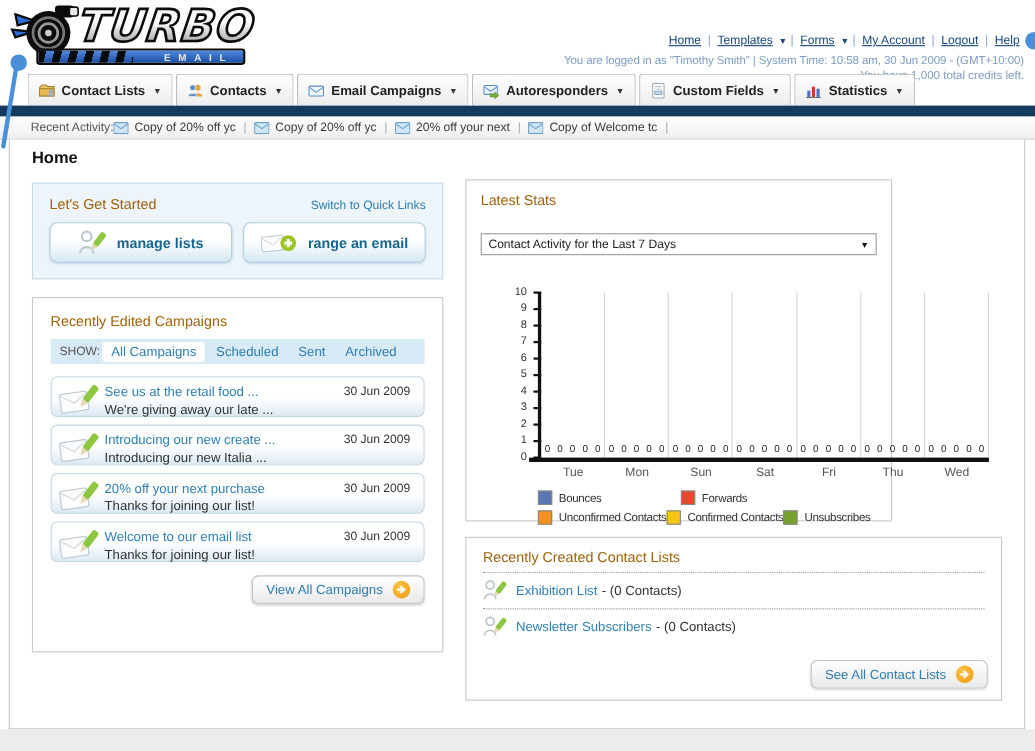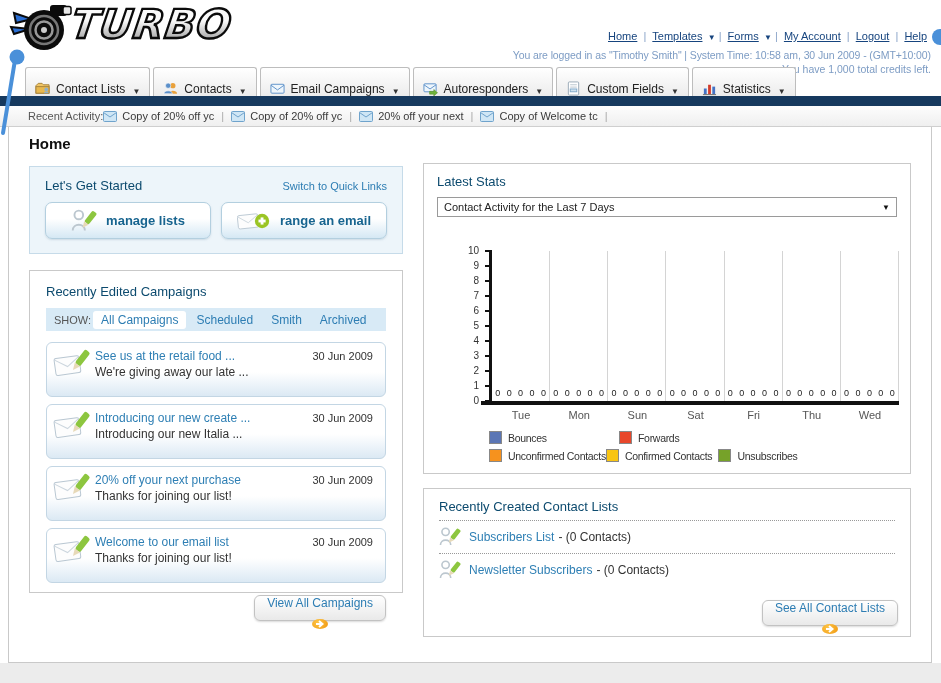--- a/index.html
+++ b/index.html
@@ -17,66 +17,66 @@
 .header-right { position:absolute; right:10px; top:4px; text-align:right;margin-top:25px; }
 .top-links { font-size:11px; color:#8aa4c8; }
 .top-links a { color:#16447e; text-decoration:underline; margin:0 3px; }
 .top-links .dd { font-size:8px; color:#16447e; }
 .login-line { font-size:10.5px; letter-spacing:-0.1px; color:#7d9cc4; margin-top:4px; }
 .credits-line { font-size:10.5px; color:#7d9cc4; margin-top:2px; }
 .dot-right { display:inline-block; width:16px; height:16px; border-radius:50%; background:#4a90d9; vertical-align:middle; margin-right:-17px; margin-left:2px; }
 
 
 .nav-tabs { position:absolute; left:0; top:62px; width:100%; height:34px; padding-left:25px; display:flex; align-items:flex-end; }
-.nav-tab { display:flex; align-items:flex-end; gap:6px; height:29px; padding:0 9px; margin-right:3px; background:linear-gradient(#ffffff,#ececec); border:1px solid #bdbdbd; border-bottom:none; border-radius:3px 3px 0 0; font-size:12px; color:#222; cursor:pointer; }
+.nav-tab { display:flex; align-items:center; gap:6px; height:29px; padding:0 9px; margin-right:3px; background:linear-gradient(#ffffff,#ececec); border:1px solid #bdbdbd; border-bottom:none; border-radius:3px 3px 0 0; font-size:12px; color:#222; cursor:pointer;font-weight:bold; }
 .nav-tab .caret { font-size:8px; color:#333; margin-left:1px; }
 .navy-bar { position:absolute; left:0; top:96px; width:100%; height:10px; background:#16395e; }
 
 
 .activity-bar { position:absolute; left:0; top:106px; width:100%; height:21px; background:linear-gradient(#fdfdfd,#efefef); border-bottom:1px solid #cfcfcf; display:flex; align-items:center; padding-left:28px; font-size:11px; color:#555; }
 .activity-items { display:flex; align-items:center; }
 .activity-item { display:flex; align-items:center; gap:5px; color:#3a3a3a; cursor:pointer; }
 .activity-sep { color:#aaa; margin:0 7px; }
 
 
 .content { position:absolute; left:8px; top:127px; width:924px; height:536px; background:#fff; border-left:1px solid #c9c9c9; border-right:1px solid #c9c9c9; border-bottom:1px solid #c9c9c9; }
 .footer { position:absolute; left:0; top:663px; width:100%; height:20px; background:#ececec; }
 h1.page-title { font-size:15px; color:#111; margin:8px 0 0 20px; font-weight:bold; }
 .cols { position:absolute; left:20px; top:39px; right:22px; }
 .left-col { position:absolute; left:0; top:0; width:374px; }
 .right-col { position:absolute; left:394px; top:0; width:488px; }
 
 .panel { border:1px solid #c9c9c9; background:#fff; }
-.box-title { font-size:13px; color:#0c4a6e; }
+.box-title { font-size:13px; color:#a16207; }
 
 
 .get-started { position:absolute; left:0; top:0; width:374px; height:88px; background:#edf5fa; border:1px solid #c6dbe9; padding:11px 15px; }
 .gs-head { display:flex; justify-content:space-between; align-items:baseline; }
 .gs-link { font-size:11px; color:#2d7db3; text-decoration:none; cursor:pointer; }
 .gs-buttons { display:flex; gap:10px; margin-top:9px; }
 .gs-btn { flex:1; height:37px; border:1px solid #b3cfdf; border-radius:7px; background:linear-gradient(#ffffff 45%, #d5e8f4); display:flex; align-items:center; justify-content:center; gap:9px; font-size:13px; font-weight:bold; color:#17648f; cursor:pointer; box-shadow:0 1px 2px rgba(140,170,190,.35); }
 
 
 .campaigns-box { position:absolute; left:0; top:104px; width:374px; height:323px; padding:13px 16px; }
 .filter-bar { margin-top:9px; height:23px; background:#d8eaf6; display:flex; align-items:center; padding:0 8px; font-size:11px; color:#555; }
 .filter { font-size:12px; color:#2d7db3; padding:2px 8px; margin-left:2px; cursor:pointer; }
 .filter.active { background:#fff; border-radius:3px; color:#2d7db3; }
 .campaign-list { margin-top:11px; }
-.campaign-card { position:relative; height:55px; border:1px solid #c3d6e4; border-radius:6px; background:linear-gradient(#ffffff 55%, #dbe9f4); margin-bottom:7px; padding:6px 10px 0 48px; }
+.campaign-card { position:relative; height:37px; border:1px solid #c3d6e4; border-radius:6px; background:linear-gradient(#ffffff 55%, #dbe9f4); margin-bottom:7px; padding:6px 10px 0 48px; }
 .campaign-card .cicon { position:absolute; left:6px; top:5px; }
 .campaign-title { font-size:12px; color:#2e7fb4; cursor:pointer; }
 .campaign-sub { font-size:12px; color:#333; margin-top:2px; }
 .campaign-date { position:absolute; right:12px; top:7px; font-size:11px; color:#333; }
 .view-all-row { display:flex; justify-content:flex-end; margin-top:12px; }
 
-.btn-arrow { display:inline-flex; align-items:center; gap:9px; height:26px; padding:0 12px; border:1px solid #c2c2c2; border-radius:6px; background:linear-gradient(#ffffff,#e9e9e9); font-size:12px; color:#2d7db3; cursor:pointer; box-shadow:0 1px 2px rgba(0,0,0,.15);flex-direction:column; }
-
-
-.stats-box { position:absolute; left:0; top:-3px; width:488px; height:311px; padding:10px 13px; }
-.dropdown { margin-top:8px; height:20px; border:1px solid #9a9a9a; background:#fff; display:flex; align-items:center; justify-content:space-between; padding:0 6px; font-size:11px; color:#222; cursor:pointer; }
+.btn-arrow { display:inline-flex; align-items:center; gap:9px; height:26px; padding:0 12px; border:1px solid #c2c2c2; border-radius:6px; background:linear-gradient(#ffffff,#e9e9e9); font-size:12px; color:#2d7db3; cursor:pointer; box-shadow:0 1px 2px rgba(0,0,0,.15); }
+
+
+.stats-box { position:absolute; left:0; top:-3px; width:388px; height:311px; padding:10px 13px; }
+.dropdown { margin-top:23px; height:20px; border:1px solid #9a9a9a; background:#fff; display:flex; align-items:center; justify-content:space-between; padding:0 6px; font-size:11px; color:#222; cursor:pointer; }
 .dd-arrow { font-size:8px; color:#111; }
 .chart { position:relative; margin-top:34px; margin-left:52px; width:410px; height:150px; border-left:3px solid #111; }
 .plot { position:absolute; left:0; top:0; right:0; bottom:0; display:flex; }
 .day-col { flex:1; position:relative; border-right:1px solid #d4d4d4; }
 .zeros { position:absolute; left:0; right:0; bottom:3px; display:flex; justify-content:space-around; font-size:9px; color:#222; }
 .x-axis { position:absolute; left:-11px; right:0; bottom:-4px; height:4px; background:#111; }
 .day-labels { position:absolute; left:0; right:0; top:100%; margin-top:8px; display:flex; }
 .day-label { flex:1; text-align:center; font-size:11px; color:#555; }
 .ytick { position:absolute; right:100%; width:34px; text-align:right; font-size:10px; color:#333; transform:translateY(-6px); padding-right:13px; }
 .ytickmark { position:absolute; right:100%; width:7px; height:2px; background:#111; transform:translateY(-1px); }
@@ -108,20 +108,24 @@
       <path d="M6 10 L24 16 L8 20 Z" fill="#2b6fd4" stroke="#0b0b0b" stroke-width="2"></path>
       <path d="M3 24 L22 26 L6 31 Z" fill="#2b6fd4" stroke="#0b0b0b" stroke-width="2"></path>
       <circle cx="36" cy="27" r="20" fill="#0b0b0b"></circle>
       <circle cx="36" cy="27" r="14" fill="none" stroke="#777" stroke-width="2.5"></circle>
       <circle cx="36" cy="27" r="8.5" fill="none" stroke="#999" stroke-width="2.5"></circle>
       <circle cx="36" cy="27" r="3" fill="#ccc"></circle>
       <rect x="42" y="2" width="17" height="11" rx="3" fill="#0b0b0b"></rect>
       <rect x="55" y="3.5" width="8" height="8" rx="2" fill="#e8e8e8" stroke="#0b0b0b" stroke-width="1.5"></rect>
     </svg>
     <div class="logo-title">TURBO</div>
+    <div class="logo-bar">
+      <div class="logo-stripes"></div>
+      <span class="logo-sub">EMAIL</span>
+    </div>
   </div>
   <div class="header-right">
     <div class="top-links" id="top-links"><a>Home</a><span> | </span><a>Templates</a><span class="dd"> ▼</span><span> | </span><a>Forms</a><span class="dd"> ▼</span><span> | </span><a>My Account</a><span> | </span><a>Logout</a><span> | </span><a>Help</a><span class="dot-right"></span></div>
     <div class="login-line">You are logged in as "Timothy Smith" | System Time: 10:58 am, 30 Jun 2009 - (GMT+10:00)</div>
     <div class="credits-line">You have 1,000 total credits left.</div>
   </div>
 </div>
 
 <div class="nav-tabs" id="nav-tabs">
     <div class="nav-tab">
@@ -278,21 +282,21 @@
         </div>
       </div>
 
       <div class="campaigns-box panel">
         <div class="box-title">Recently Edited Campaigns</div>
         <div class="filter-bar">
           <span>SHOW:</span>
           <span id="campaign-filters" style="display:flex;align-items:flex-start;">
               <span class="filter active">All Campaigns</span>
               <span class="filter">Scheduled</span>
-              <span class="filter">Smith</span>
+              <span class="filter">Sent</span>
               <span class="filter">Archived</span>
             </span>
         </div>
         <div class="campaign-list" id="campaign-list">
             <div class="campaign-card">
               <span class="cicon"><svg width="38" height="32" viewBox="0 0 38 32">
                   <g transform="rotate(-8 15 18)">
                     <rect x="2" y="9" width="25" height="17" rx="2" fill="#fdfdfd" stroke="#b9c7d2"></rect>
                     <path d="M2 10 l12.5 8.5 12.5-8.5" fill="none" stroke="#ccd6de"></path>
                   </g>
@@ -506,21 +510,21 @@
               <span style="display:flex">
                 <svg width="22" height="26" viewBox="0 0 30 30">
                   <circle cx="9" cy="8" r="5" fill="none" stroke="#bcc7cf" stroke-width="2.2"></circle>
                   <path d="M2 26 c0-9 14-9 14 0" fill="none" stroke="#bcc7cf" stroke-width="2.2"></path>
                   <g transform="rotate(38 20 14)">
                     <rect x="17" y="2" width="6.5" height="16" rx="2" fill="#8dc63f"></rect>
                     <path d="M17 18 l3.2 7 3.3-7z" fill="#e7d9b8"></path>
                   </g>
                 </svg>
               </span>
-              <span class="cl-name">Subscribers List</span>
+              <span class="cl-name">Exhibition List</span>
               <span class="cl-suffix">- (0 Contacts)</span>
             </div>
             <div class="dotted" style="margin-top: 0px;"></div>
             <div class="cl-item">
               <span style="display:flex">
                 <svg width="22" height="26" viewBox="0 0 30 30">
                   <circle cx="9" cy="8" r="5" fill="none" stroke="#bcc7cf" stroke-width="2.2"></circle>
                   <path d="M2 26 c0-9 14-9 14 0" fill="none" stroke="#bcc7cf" stroke-width="2.2"></path>
                   <g transform="rotate(38 20 14)">
                     <rect x="17" y="2" width="6.5" height="16" rx="2" fill="#8dc63f"></rect>

